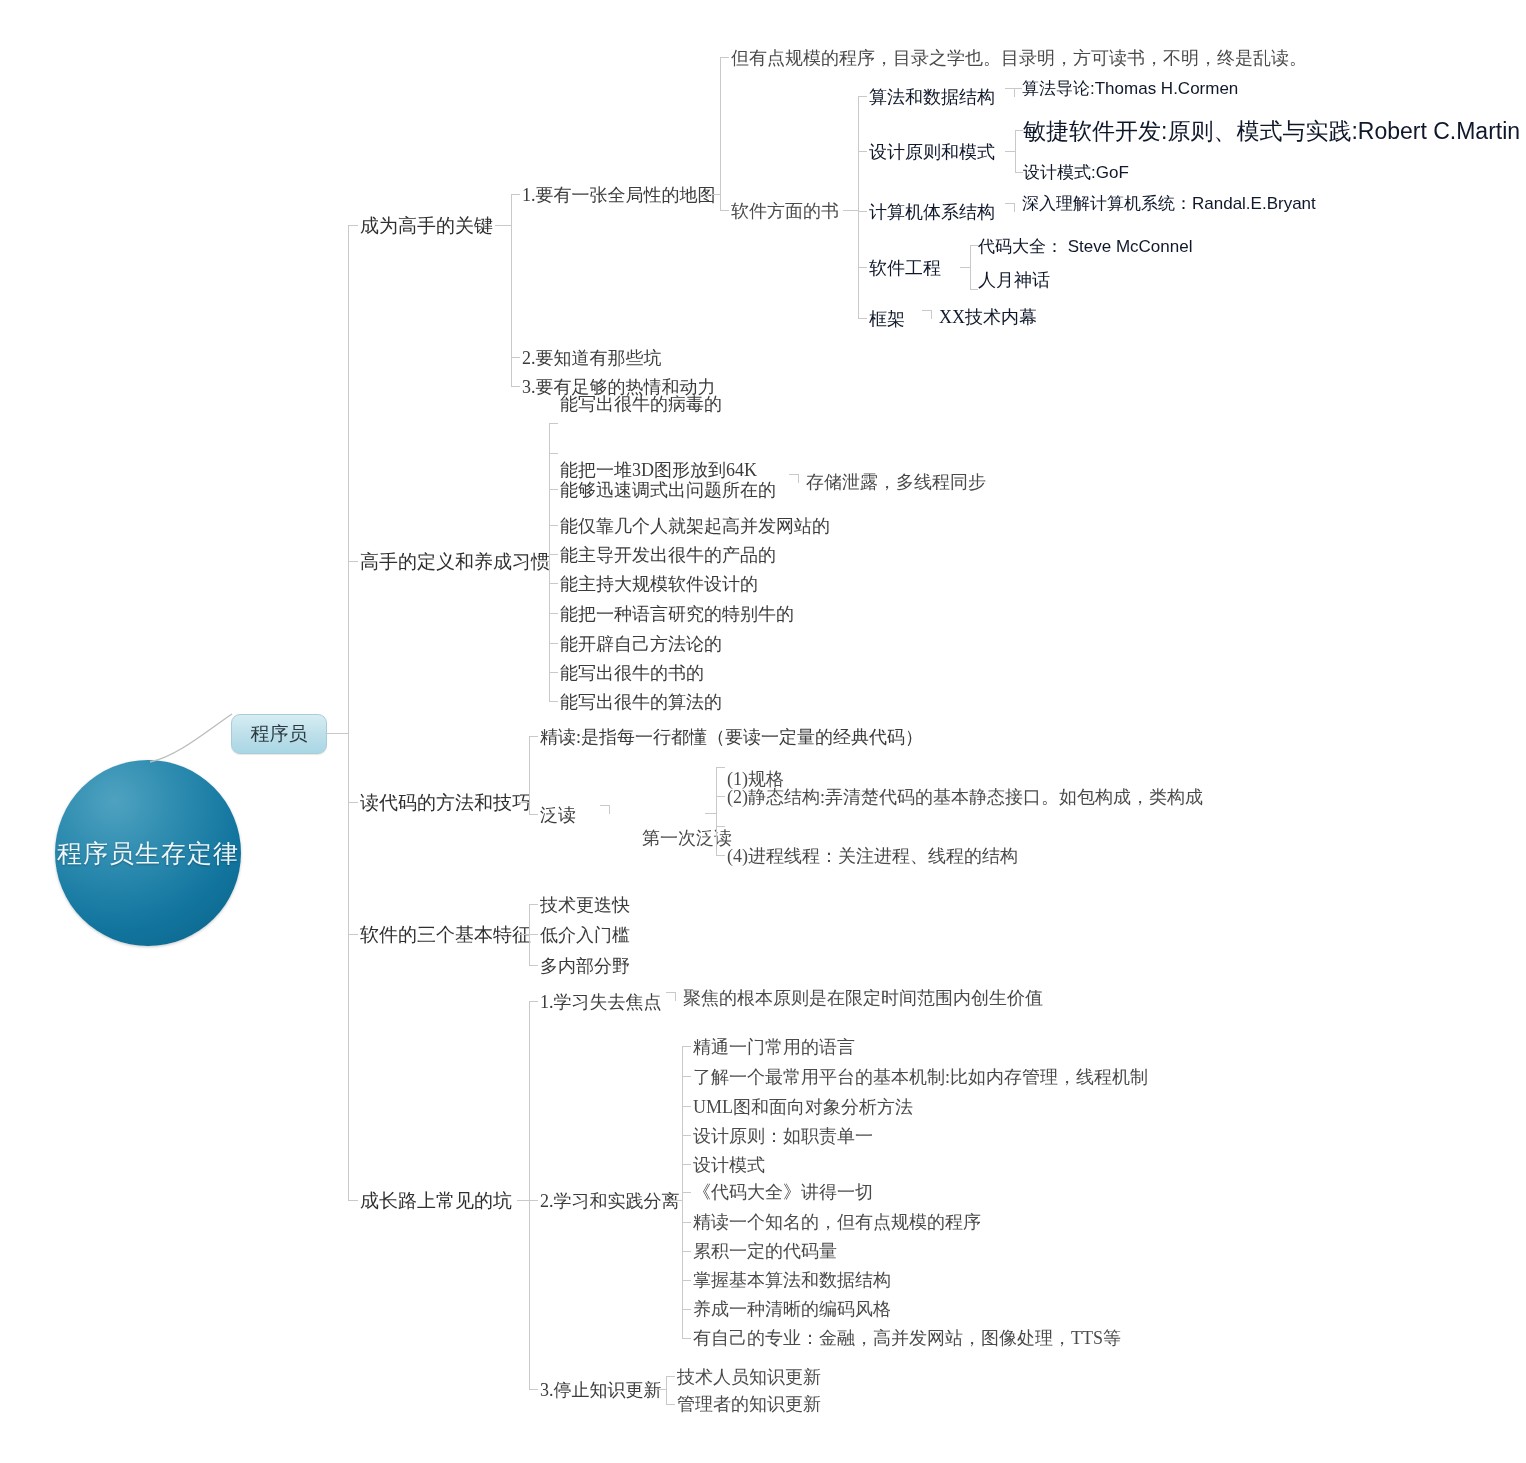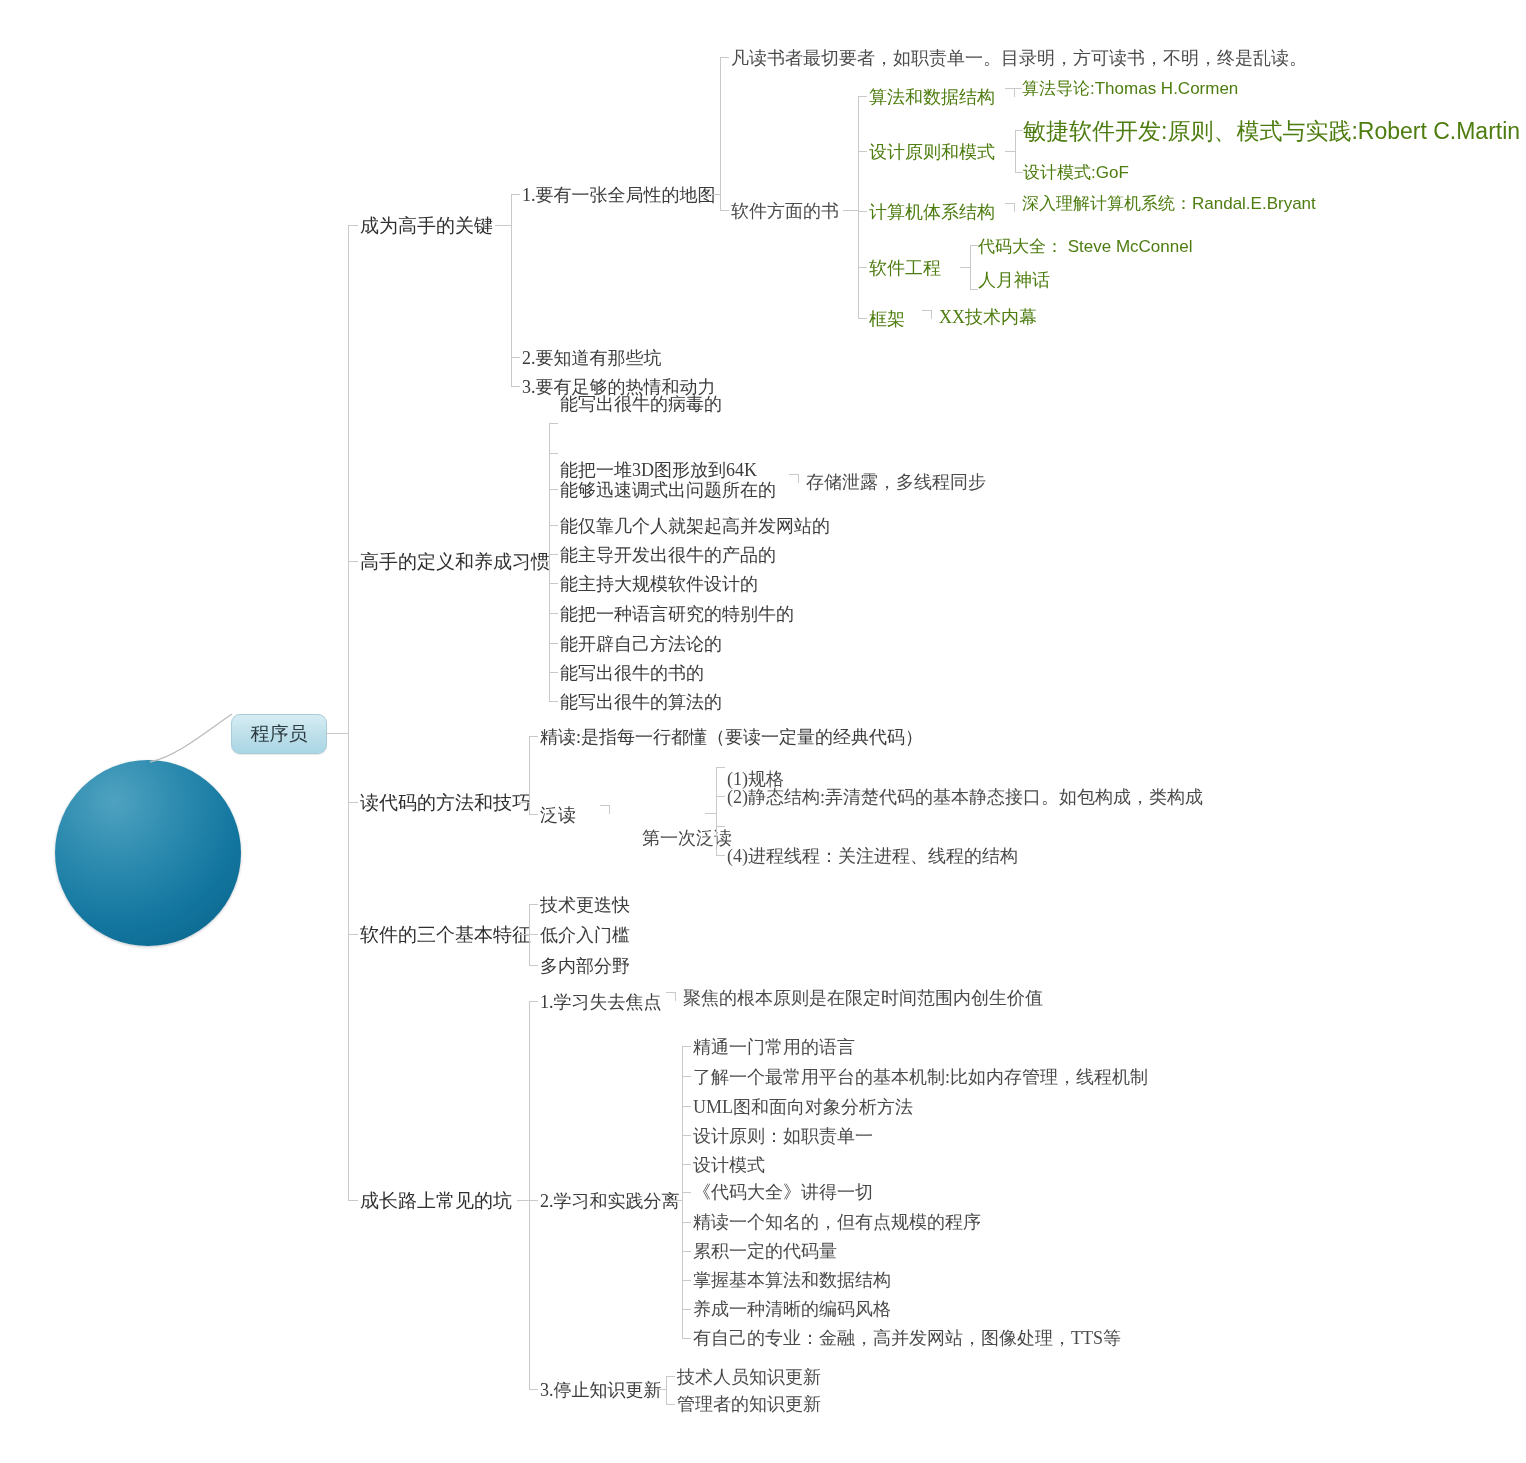--- a/index.html
+++ b/index.html
@@ -6,21 +6,21 @@
   body{font-family:"Liberation Serif","DejaVu Serif",serif;}
   #canvas{position:relative;width:1526px;height:1463px;background:#fff;overflow:hidden;}
 
   
   .node{position:absolute;white-space:nowrap;color:#3a3a3a;
         font-family:"Liberation Serif","DejaVu Serif",serif;
         transform:translateY(-50%);line-height:1.05;}
   .lvl1{font-size:19px;color:#2f2f2f;}
   .lvl2{font-size:18px;color:#3b3b3b;}
   .lvl3{font-size:18px;color:#4a4a4a;}
-  .lvl4{font-size:18px;color:#4d7c0f;}
+  .lvl4{font-size:18px;color:#0f172a;}
   .sans{font-family:"Liberation Sans","DejaVu Sans",sans-serif;}
 
   
   .hl{position:absolute;height:1px;background:#c9c9c9;}
   .vl{position:absolute;width:1px;background:#c9c9c9;}
 
   
   #root-circle{position:absolute;left:55px;top:760px;width:186px;height:186px;
       border-radius:50%;
       background:radial-gradient(circle at 32% 22%, #4fa2c0 0%, #2e8cb0 32%, #12759e 66%, #0a6187 100%);
@@ -36,20 +36,21 @@
       display:flex;align-items:center;justify-content:center;
       font-size:19px;color:#2c3b42;box-shadow:0 1px 1px rgba(0,0,0,.10);}
   #root-curve{position:absolute;left:150px;top:700px;}
 </style>
 </head>
 <body>
 
 <div id="canvas">
 
   <div id="root-circle"></div>
+  <div id="root-label">程序员生存定律</div>
 
   <svg id="root-curve" width="110" height="70">
     <path d="M 0 62 C 28 56, 58 30, 82 14" stroke="#bcbcbc" stroke-width="1.4" fill="none"></path>
   </svg>
 
   <div id="prog-box">
     <span>程序员</span>
   </div>
 
   <div class="hl" style="left:325px;top:733px;width:23px;"></div>
@@ -60,21 +61,21 @@
   <div class="node lvl1" style="left:360px;top:226px;">成为高手的关键</div>
   <div class="hl" style="left:495px;top:225px;width:16px;"></div>
   <div class="vl" style="left:511px;top:194px;height:192px;"></div>
 
   <div class="hl" style="left:511px;top:194px;width:9px;"></div>
   <div class="node lvl2" style="left:522px;top:195px;">1.要有一张全局性的地图</div>
   <div class="hl" style="left:706px;top:194px;width:14px;"></div>
   <div class="vl" style="left:720px;top:57px;height:153px;"></div>
 
   <div class="hl" style="left:720px;top:57px;width:9px;"></div>
-  <div class="node lvl3" style="left:731px;top:58px;">凡读书者最切要者，如职责单一。目录明，方可读书，不明，终是乱读。</div>
+  <div class="node lvl3" style="left:731px;top:58px;">但有点规模的程序，目录之学也。目录明，方可读书，不明，终是乱读。</div>
 
   <div class="hl" style="left:720px;top:210px;width:9px;"></div>
   <div class="node lvl3" style="left:731px;top:211px;">软件方面的书</div>
   <div class="hl" style="left:843px;top:210px;width:15px;"></div>
   <div class="vl" style="left:858px;top:96px;height:222px;"></div>
 
   <div class="hl" style="left:858px;top:96px;width:9px;"></div>
   <div class="node lvl4" style="left:869px;top:97px;">算法和数据结构</div>
   <div class="hl" style="left:1005px;top:88px;width:9px;"></div>
   <div class="vl" style="left:1014px;top:88px;height:9px;"></div>

